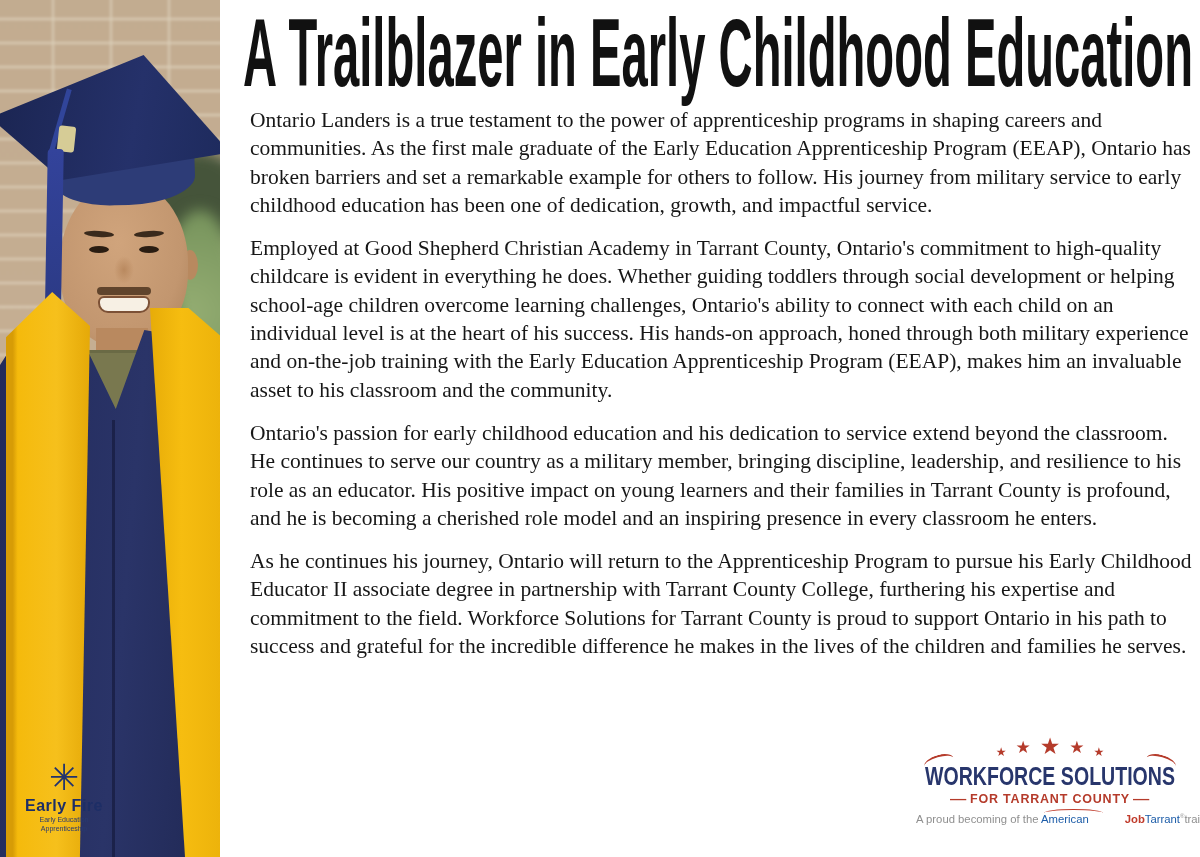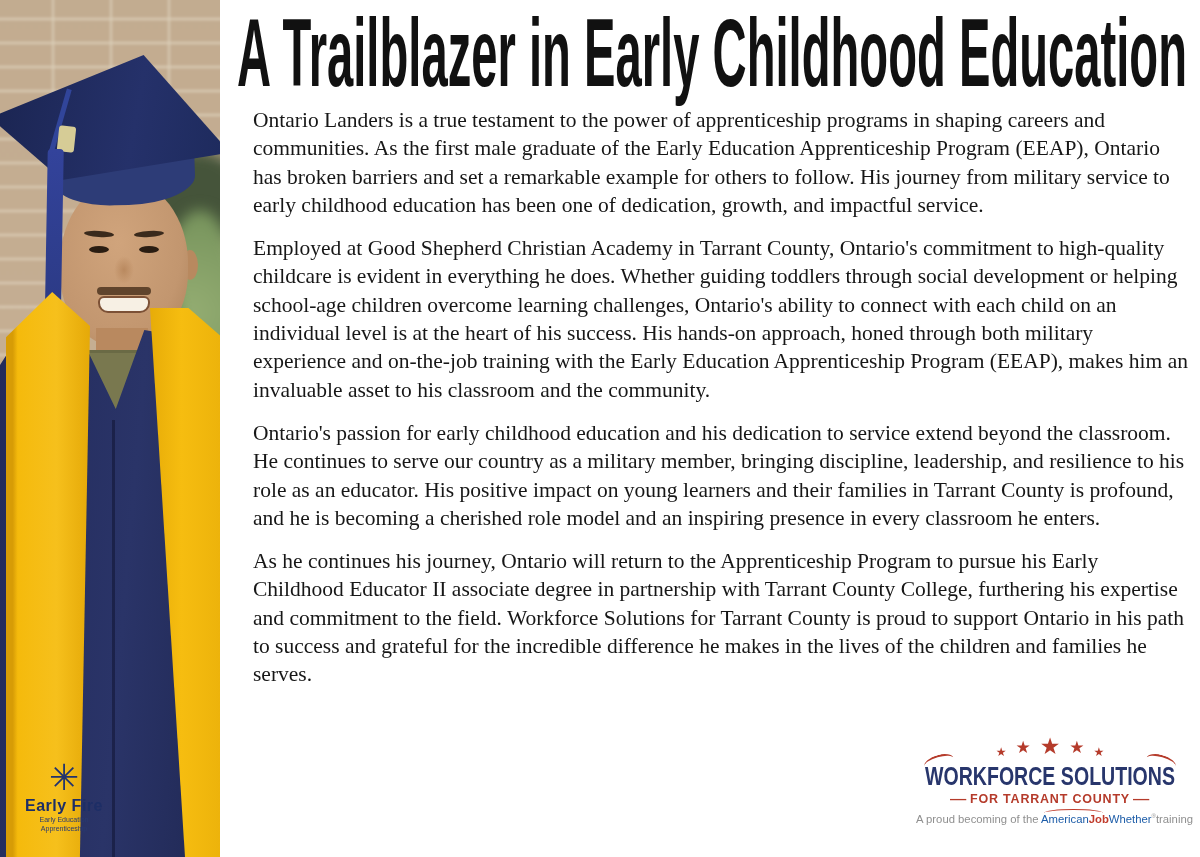--- a/index.html
+++ b/index.html
@@ -56,42 +56,42 @@
     background:linear-gradient(90deg,#e7ac08,#f6bd10 45%,#edb30b);
     clip-path:polygon(0 0, 55% 0, 100% 5%, 100% 100%, 50% 100%); }
 
   .campfire { position:absolute; left:8px; top:760px; width:112px; text-align:center;
     font-family:"Liberation Sans", sans-serif; color:#1d2e66; }
   .cf-star { font-size:36px; line-height:1; display:block; color:#22336e; }
   .cf-name { font-size:16px; font-weight:bold; letter-spacing:.5px; margin-top:1px; }
   .cf-sub { font-size:7px; line-height:1.3; color:#2a3a70; }
 
   
-  .content { position:absolute; left:237px; top:8px; width:953px; }
+  .content { position:absolute; left:243px; top:8px; width:953px; }
   .title-svg { display:block; overflow:visible; }
-  .content p { font-size:21.5px; line-height:28.3px; color:#171717; margin:0 0 15px 16px; }
+  .content p { font-size:21.5px; line-height:28.3px; color:#171717; margin:0 0 15px 7px; }
   .content p.last { max-width:690px; }
 
   
   .ws { position:absolute; left:916px; top:735px; width:268px; font-family:"Liberation Sans", sans-serif; }
   .ws-stars { display:flex; justify-content:center; align-items:flex-start; gap:9px; height:28px; position:relative; }
   .ws-star { color:#b53b2b; line-height:1; }
   .s1,.s5 { font-size:12px; transform:translateY(11px); }
   .s2,.s4 { font-size:17px; transform:translateY(4px); }
   .s3 { font-size:23px; transform:translateY(0); }
   .ws-arc { position:absolute; width:30px; height:14px; border-top:2.5px solid #b53b2b; border-radius:50%; top:20px; }
   .ws-arc-l { left:8px; transform:rotate(-16deg); }
   .ws-arc-r { right:8px; transform:rotate(16deg); }
   .ws-title-svg { display:block; margin:3px auto 0 auto; overflow:visible; }
   .ws-county { display:flex; justify-content:center; align-items:center; gap:5px; margin-top:2px;
     color:#b53b2b; font-weight:bold; font-size:12.5px; letter-spacing:.8px; }
   .ws-dash { font-weight:bold; transform:scaleX(1.3); }
   .ws-partner { margin-top:7px; text-align:center; font-size:11.3px; color:#8f8f8f; white-space:nowrap; }
   .ajc-blue { color:#1c5ca8; font-weight:normal; }
-  .ajc-red { color:#c03b2b; font-weight:bold; }
+  .ajc-red { color:#c03b2b; font-weight:bold;padding-left:36px; }
   .ajc-american { position:relative; }
   .ajc-american::after { content:""; position:absolute; left:3px; right:-14px; top:-4px; height:7px;
     border-top:1.6px solid #c03b2b; border-radius:50%; }
   .reg { font-size:6px; vertical-align:super; color:#8f8f8f; }
 </style>
 </head>
 <body>
 
 <div class="page">
 
@@ -156,17 +156,17 @@
     </div>
     <svg class="ws-title-svg" width="252" height="24">
       <text x="1" y="19" font-family="Liberation Sans, sans-serif" font-weight="bold" font-size="25" fill="#28366c" textLength="250" lengthAdjust="spacingAndGlyphs">WORKFORCE SOLUTIONS</text>
     </svg>
     <div class="ws-county">
       <span class="ws-dash">—</span>
       <span>FOR TARRANT COUNTY</span>
       <span class="ws-dash">—</span>
     </div>
     <div class="ws-partner">
-      <span>A proud becoming of the </span><span class="ajc-blue ajc-american">American</span><span class="ajc-red">Job</span><span class="ajc-blue">Whether</span><span class="reg">®</span><span>training</span>
+      <span>A proud becoming of the </span><span class="ajc-blue ajc-american">American</span><span class="ajc-red">Job</span><span class="ajc-blue">Tarrant</span><span class="reg">®</span><span>training</span>
     </div>
   </div>
 
 </div>
 
 </body></html>

